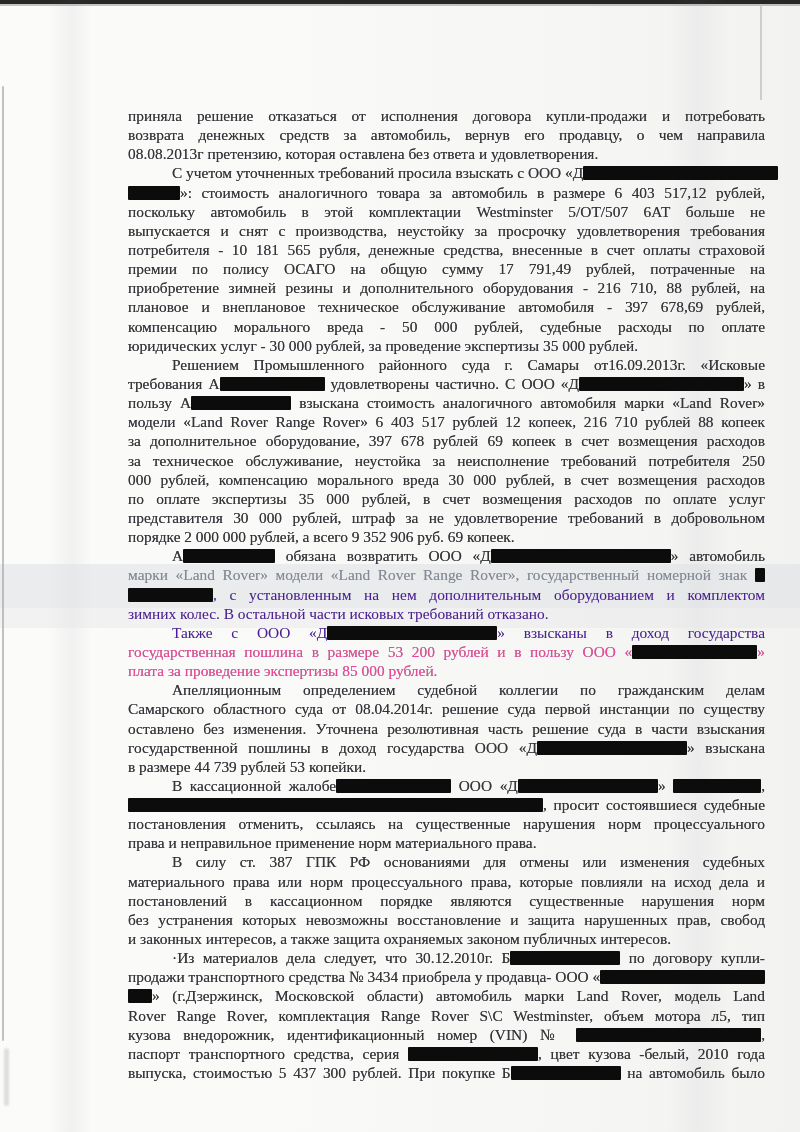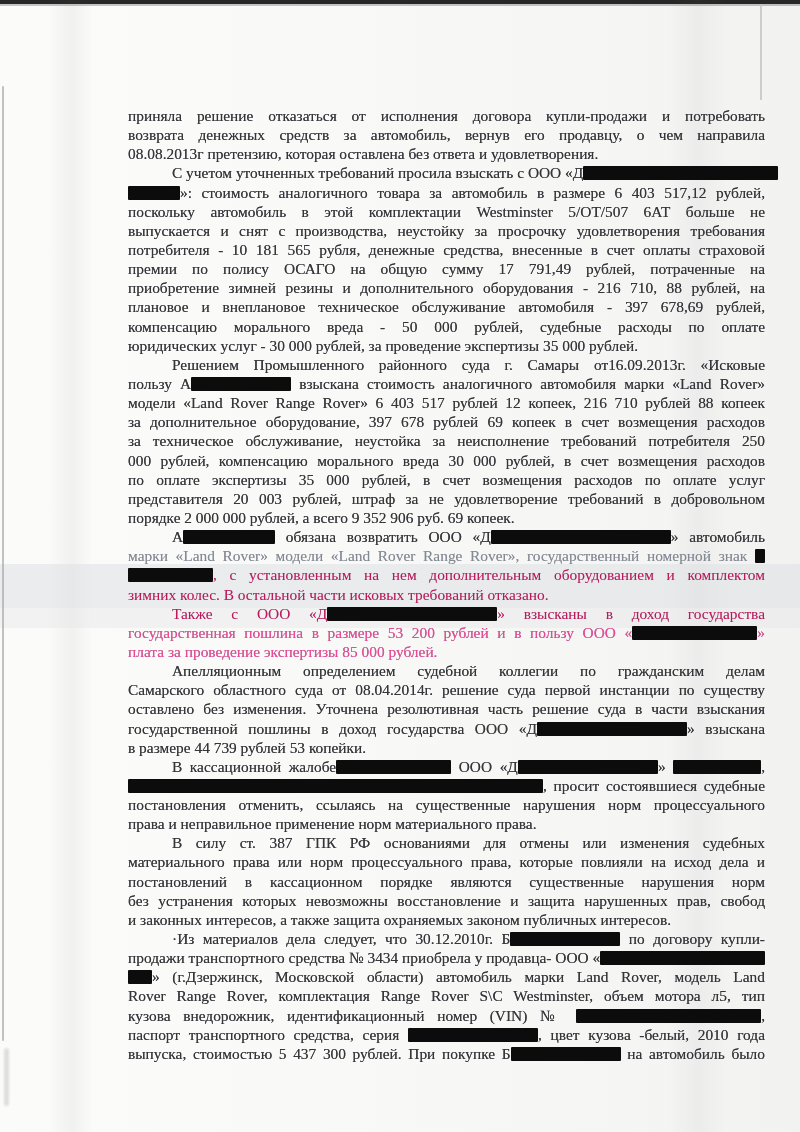--- a/index.html
+++ b/index.html
@@ -30,21 +30,21 @@
   }
   .ln{
     height:19.15px;line-height:19.15px;font-size:15.4px;
     color:#35363a;text-shadow:0 0 .5px rgba(55,55,60,.75);
     text-align:justify;text-align-last:justify;
     white-space:nowrap;
   }
   .ln.pend{text-align-last:left;}
   .ln.in{padding-left:44px;font-family:Liberation Serif, serif;}
   .ln.f1{color:#838a95;text-shadow:0 0 .6px rgba(140,146,156,.6);}
-  .ln.f2{color:#be185d;text-shadow:0 0 .6px rgba(150,156,166,.55);}
+  .ln.f2{color:#4c1d95;text-shadow:0 0 .6px rgba(150,156,166,.55);}
   .ln.f3{color:#ec4899;text-shadow:0 0 .5px rgba(75,79,87,.6);}
   .red{
     display:inline-block;height:14px;vertical-align:-2px;
     background:#0c0c0c;border-radius:1px;
   }
 </style>
 </head>
 <body>
 
 <div class="page">
@@ -64,27 +64,28 @@
       <div class="ln"><span class="red" style="width: 52px; background: rgb(12, 12, 12);"></span><span>»:  стоимость аналогичного товара за автомобиль в размере 6 403 517,12 рублей,</span></div>
       <div class="ln"><span>поскольку   автомобиль в этой комплектации Westminster 5/ОТ/507 6АТ больше не</span></div>
       <div class="ln"><span>выпускается и снят с производства, неустойку за просрочку удовлетворения требования</span></div>
       <div class="ln"><span>потребителя - 10 181 565 рубля, денежные средства, внесенные в счет оплаты страховой</span></div>
       <div class="ln"><span>премии по полису ОСАГО на общую сумму 17 791,49 рублей,   потраченные на</span></div>
       <div class="ln"><span>приобретение зимней резины и дополнительного оборудования - 216 710, 88 рублей,  на</span></div>
       <div class="ln"><span>плановое и внеплановое техническое обслуживание автомобиля  - 397 678,69 рублей,</span></div>
       <div class="ln"><span>компенсацию морального вреда - 50 000 рублей,  судебные расходы по оплате</span></div>
       <div class="ln pend"><span>юридических услуг - 30 000 рублей,  за проведение экспертизы 35 000 рублей.</span></div>
       <div class="ln in"><span>Решением Промышленного районного суда г. Самары от16.09.2013г. «Исковые</span></div>
+      <div class="ln"><span>требования А</span><span class="red" style="width: 105px; background: rgb(12, 12, 12);"></span><span> удовлетворены частично. С ООО «Д</span><span class="red" style="width: 165px; background: rgb(12, 12, 12);"></span><span>» в</span></div>
       <div class="ln"><span>пользу А</span><span class="red" style="width: 100px; background: rgb(12, 12, 12);"></span><span> взыскана  стоимость аналогичного автомобиля марки «Land Rover»</span></div>
       <div class="ln"><span>модели «Land Rover Range Rover»  6 403 517 рублей 12 копеек,  216 710 рублей 88 копеек</span></div>
       <div class="ln"><span>за дополнительное оборудование, 397 678 рублей 69 копеек в счет возмещения расходов</span></div>
       <div class="ln"><span>за техническое обслуживание, неустойка за неисполнение требований потребителя  250</span></div>
       <div class="ln"><span>000 рублей, компенсацию морального вреда  30 000 рублей,  в счет возмещения расходов</span></div>
       <div class="ln"><span>по оплате экспертизы 35 000 рублей,   в счет возмещения расходов по оплате услуг</span></div>
-      <div class="ln"><span>представителя 20 003 рублей, штраф за не удовлетворение требований в добровольном</span></div>
+      <div class="ln"><span>представителя 30 000 рублей, штраф за не удовлетворение требований в добровольном</span></div>
       <div class="ln pend"><span>порядке  2 000 000 рублей, а всего 9 352 906 руб. 69 копеек.</span></div>
       <div class="ln in"><span>А</span><span class="red" style="width: 92px; background: rgb(12, 12, 12);"></span><span> обязана возвратить ООО «Д</span><span class="red" style="width: 180px; background: rgb(12, 12, 12);"></span><span>» автомобиль</span></div>
       <div class="ln f1"><span>марки «Land Rover» модели «Land Rover Range Rover», государственный номерной знак </span><span class="red" style="width: 10px; background: rgb(12, 12, 12);"></span></div>
       <div class="ln f2"><span class="red" style="width: 85px; background: rgb(12, 12, 12);"></span><span>, с установленным на нем дополнительным оборудованием и комплектом</span></div>
       <div class="ln pend f2"><span>зимних колес. В остальной части исковых требований отказано.</span></div>
       <div class="ln in f2"><span>Также  с  ООО  «Д</span><span class="red" style="width: 170px; background: rgb(12, 12, 12);"></span><span>»  взысканы  в  доход  государства</span></div>
       <div class="ln f3"><span>государственная пошлина в размере 53 200 рублей и в  пользу ООО «</span><span class="red" style="width: 125px; background: rgb(12, 12, 12);"></span><span>»</span></div>
       <div class="ln pend f3"><span>плата за проведение экспертизы 85 000 рублей.</span></div>
       <div class="ln in"><span>Апелляционным  определением  судебной  коллегии  по  гражданским  делам</span></div>
       <div class="ln"><span>Самарского областного суда от 08.04.2014г. решение  суда первой инстанции по существу</span></div>

